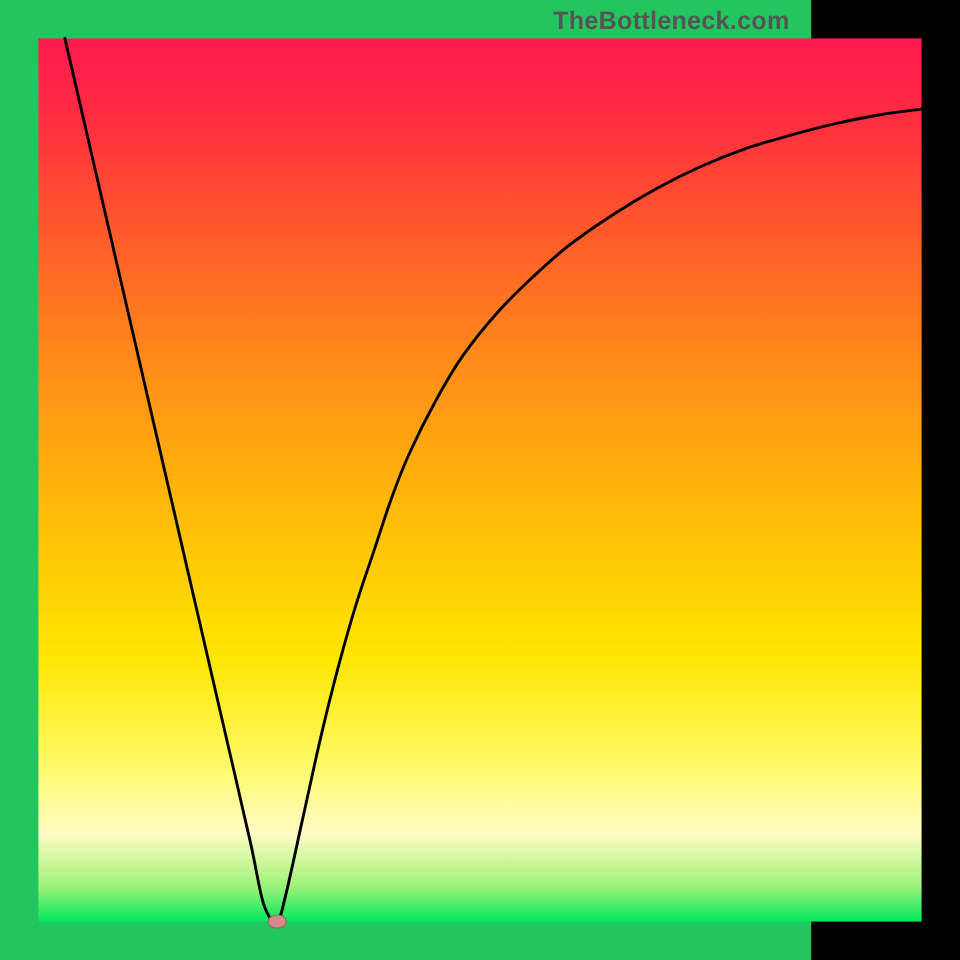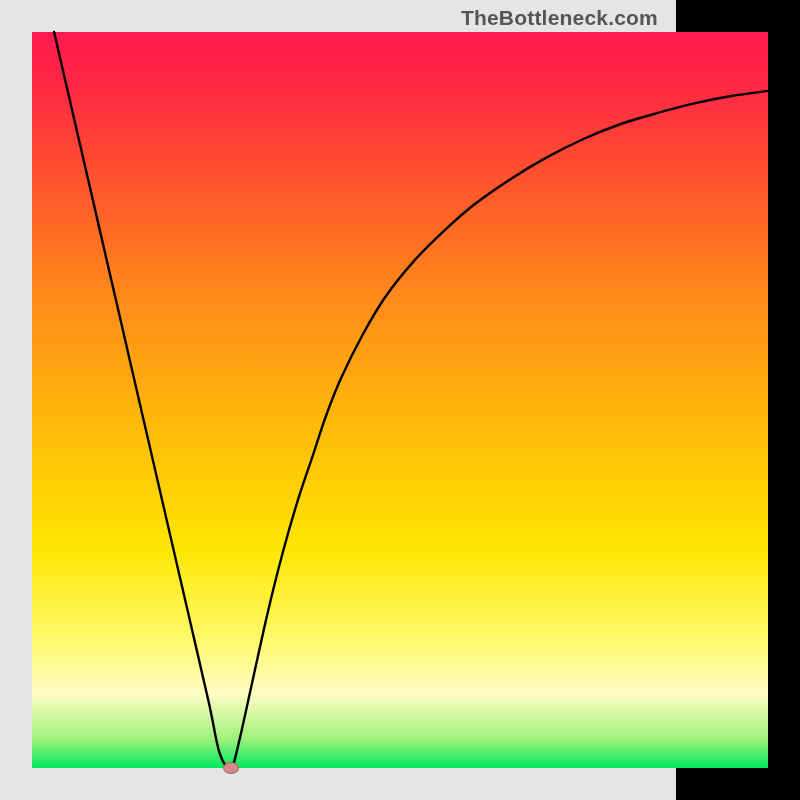--- a/index.html
+++ b/index.html
@@ -8,21 +8,21 @@
     width: 800px;
     height: 800px;
     overflow: hidden;
     font-family: Arial, Helvetica, sans-serif;
     background: #000;
   }
   .frame {
     position: relative;
     width: 676px;
     height: 800px;
-    background: #e5e5e5;
+    background: #22c55e;
   }
   .plot-area {
     position: absolute;
     left: 32px;
     top: 32px;
     width: 736px;
     height: 736px;
     background: linear-gradient(to bottom,
       #ff1a4f 0%,
       #ff2a42 8%,

